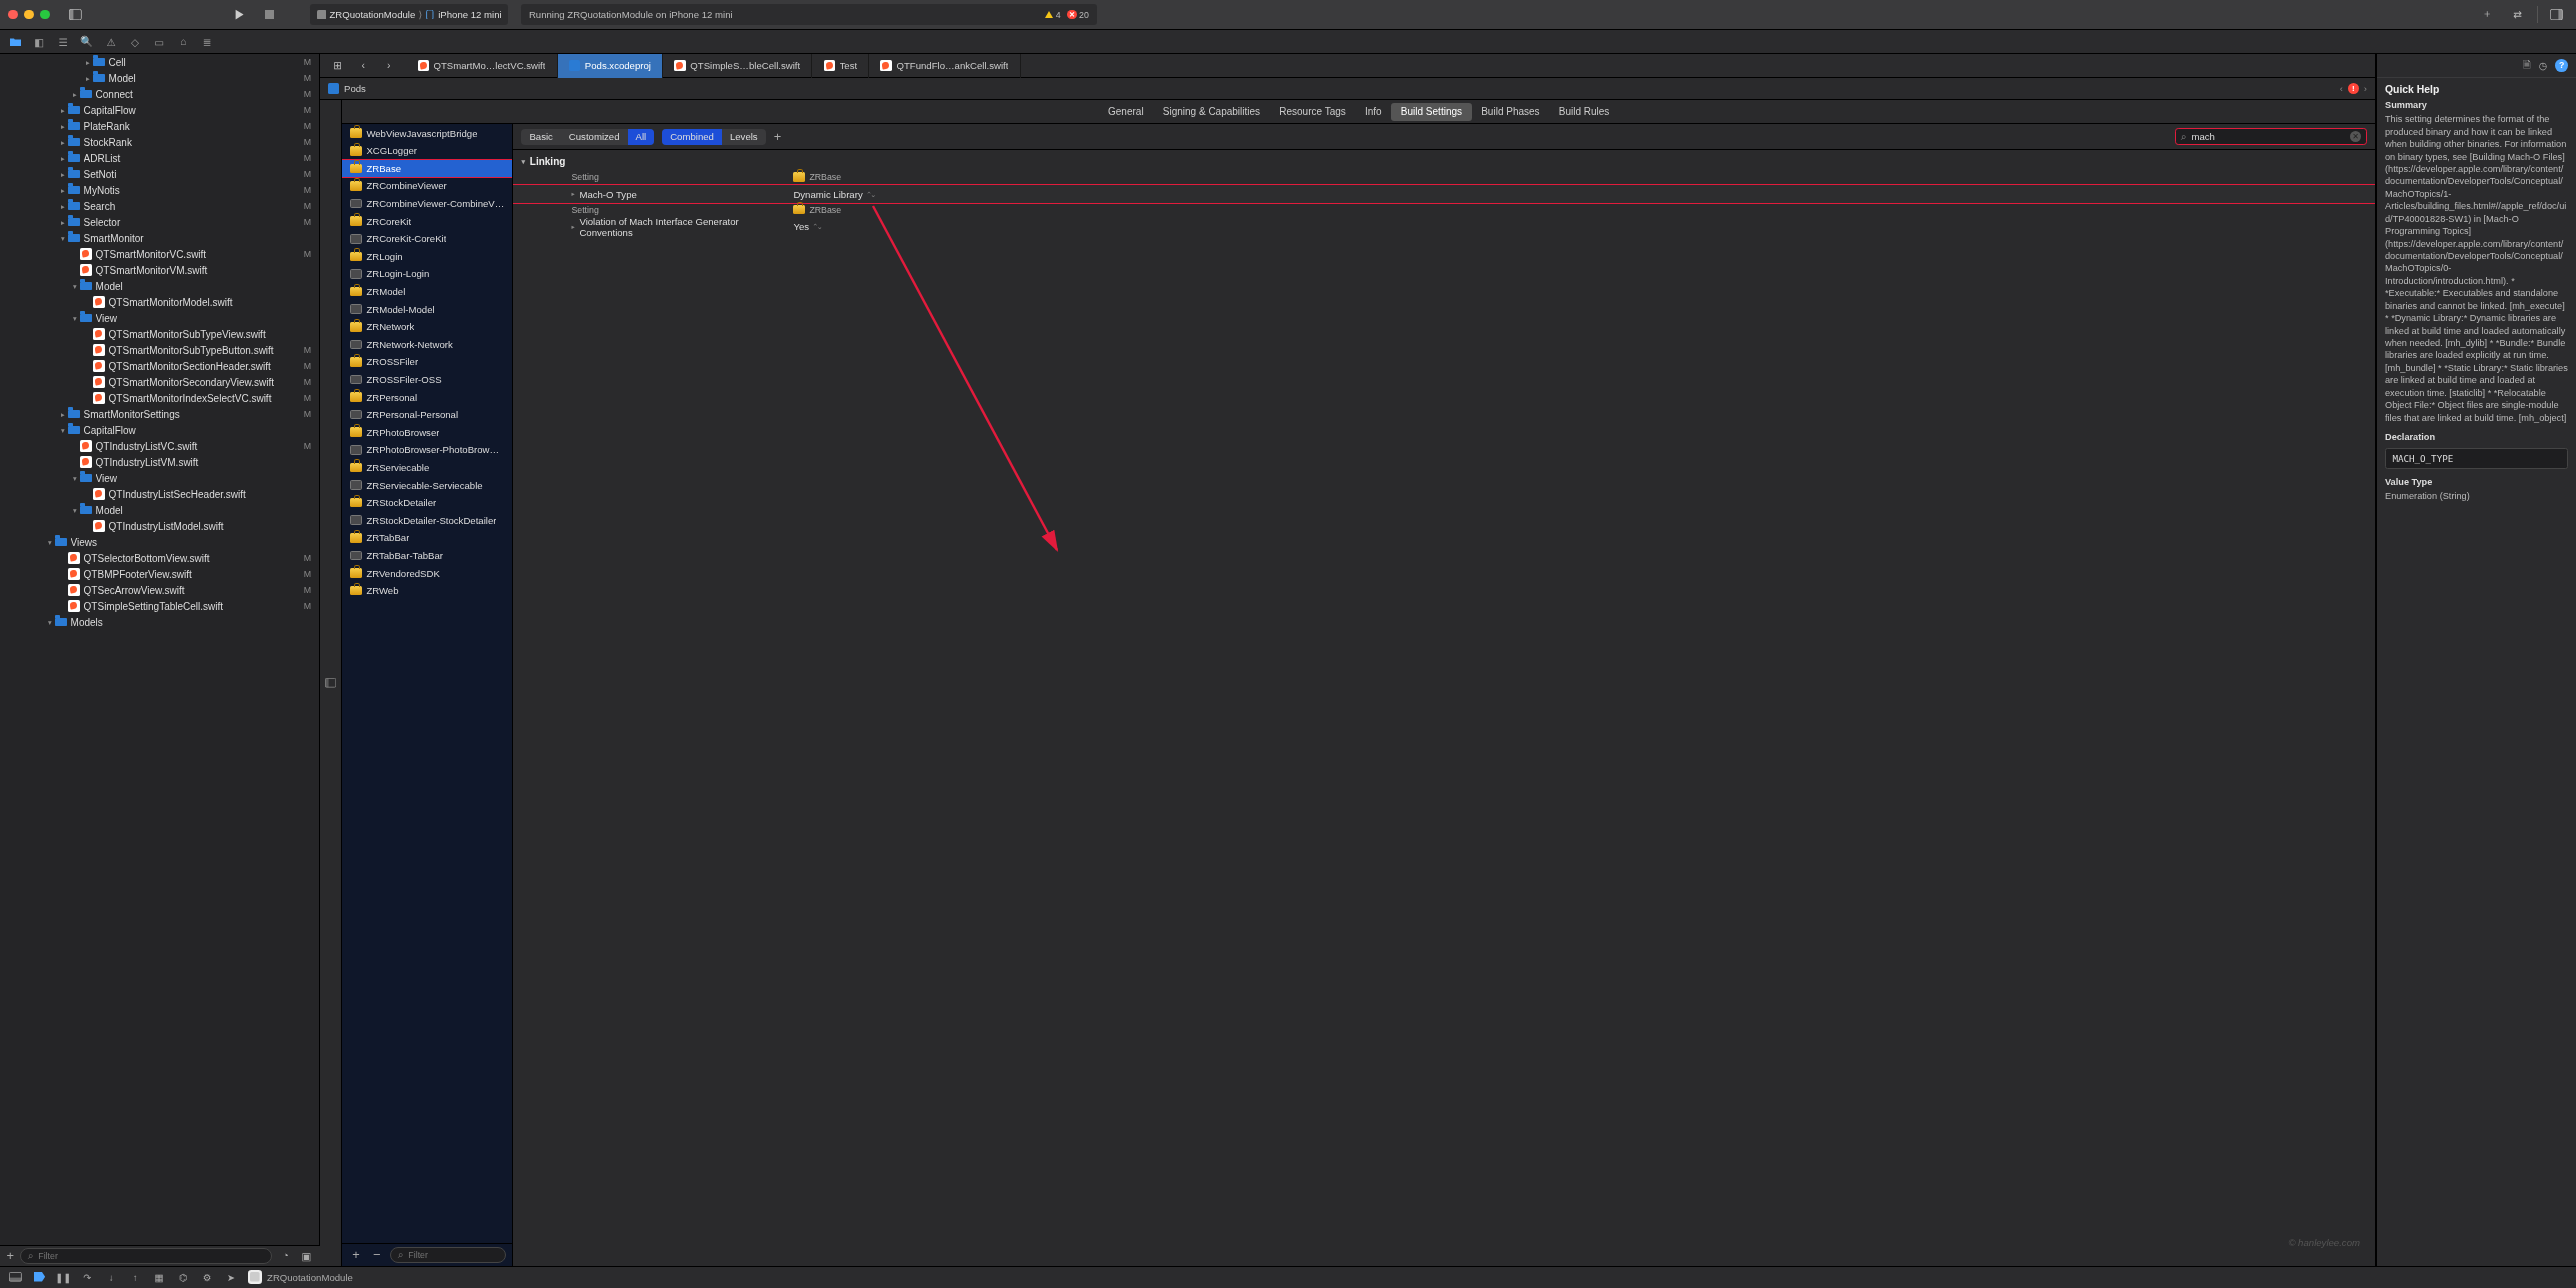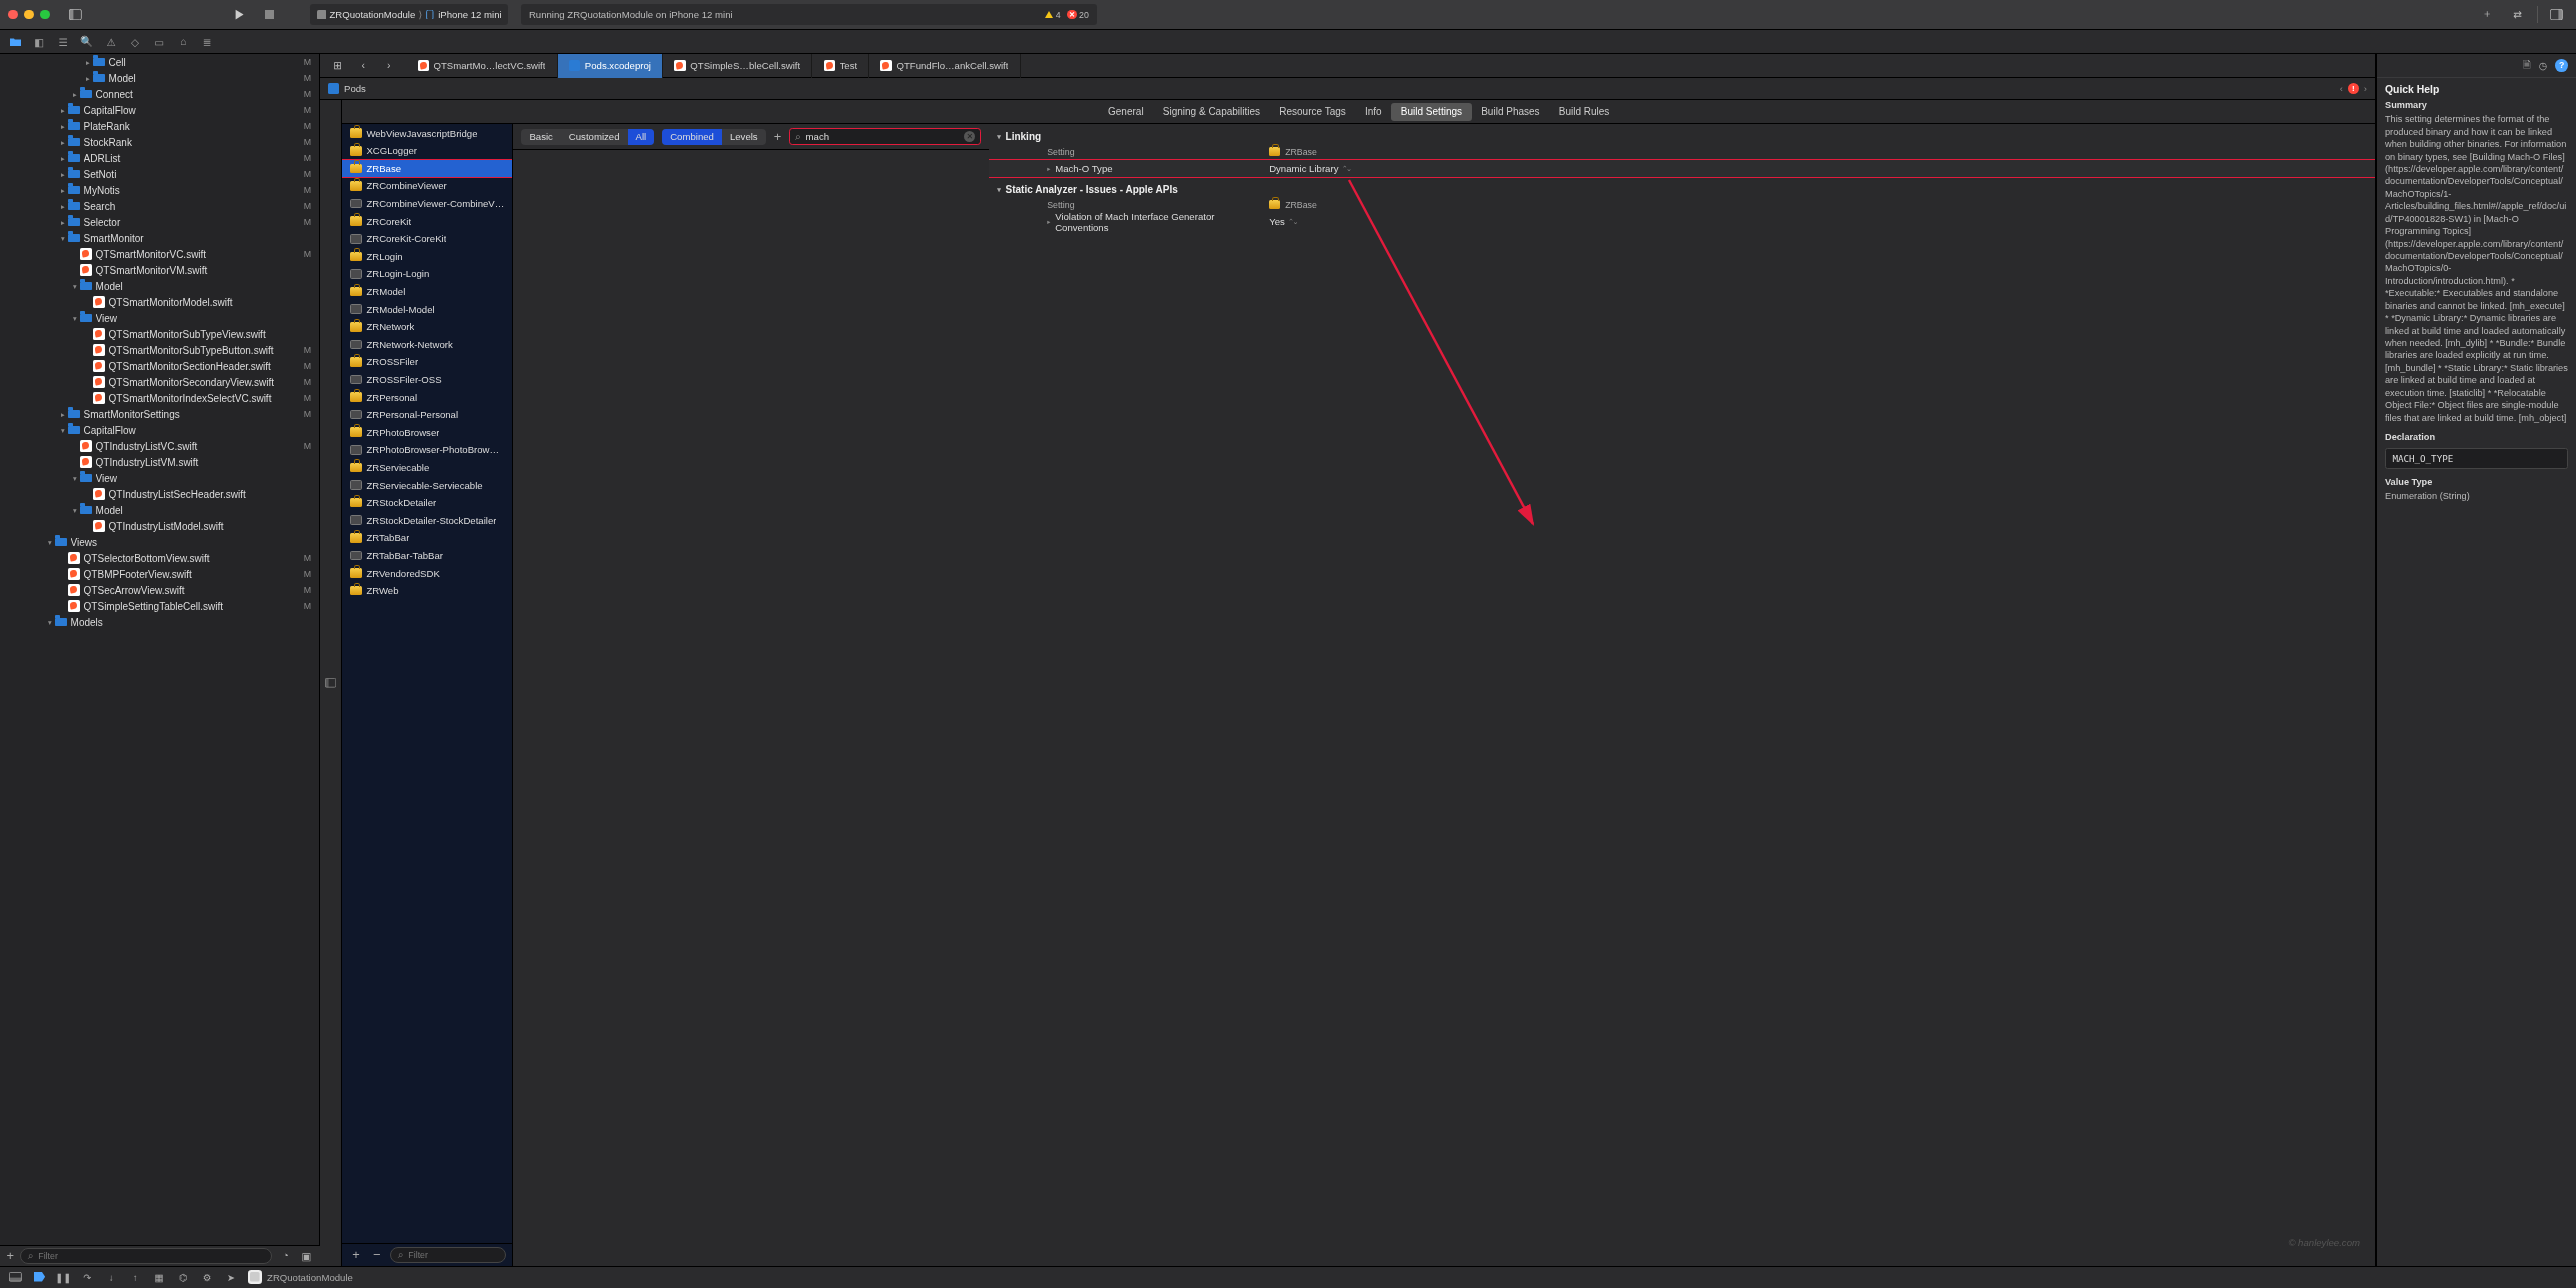--- a/index.html
+++ b/index.html
@@ -70,21 +70,21 @@
 .target-row.selected { background:#2462d1; color:#fff; outline:1.6px solid #e21b3c; outline-offset:-0.8px; }
 .bundle-ico { width:11.2px; height:9.6px; border-radius:1.6px; background:linear-gradient(#f7ce4b,#d99a10); position:relative; }
 .bundle-ico::before { content:""; position:absolute; top:-3.2px; left:3.2px; width:4.8px; height:3.2px; border:0.8px solid #a87200; border-bottom:none; border-radius:2.4px 2.4px 0 0; }
 .fw-ico { width:11.2px; height:9.6px; border-radius:1.6px; background:#4a4a4c; border:0.8px solid #777; }
 .targets-foot { height:22.4px; border-top:0.8px solid #000; display:flex; align-items:center; padding:0 6.4px; gap:6.4px; }
 .targets-foot .fbtn { color:#aaa; font-size:12.8px; width:14.4px; text-align:center; }
 .tfilter { flex:1; background:#1e1e20; border:0.8px solid #444; border-radius:8px; height:16px; display:flex; align-items:center; padding:0 6.4px; gap:4.8px; }
 .tfilter input { background:transparent; border:none; outline:none; color:#ccc; font-size:8.8px; width:100%; }
 
 
-.settings-col { flex:1; display:flex; flex-direction:row; min-width:0; }
+.settings-col { flex:1; display:flex; flex-direction:column; min-width:0; }
 .filter-bar { height:25.6px; display:flex; align-items:center; padding:0 8px; gap:8px; border-bottom:0.8px solid #000; }
 .seg { display:flex; background:#3a3a3c; border-radius:4px; overflow:hidden; }
 .seg .opt { padding:2.4px 8px; font-size:9.6px; color:#ddd; }
 .seg .opt.active { background:#1d4ed8; }
 .search-field { margin-left:auto; width:192px; height:17.6px; background:#1e1e20; border:1.6px solid #e21b3c; border-radius:3.2px; display:flex; align-items:center; padding:0 4.8px; gap:4.8px; }
 .search-field input { flex:1; background:transparent; border:none; outline:none; color:#ddd; font-size:9.6px; }
 .search-field .clear { width:11.2px; height:11.2px; border-radius:50%; background:#555; color:#222; font-size:8px; display:flex; align-items:center; justify-content:center; }
 
 .settings-body { flex:1; overflow-y:auto; }
 .section-head { display:flex; align-items:center; gap:4.8px; padding:6.4px 8px 3.2px; font-size:10px; font-weight:600; color:#eee; }
@@ -763,21 +763,20 @@
                 </div>
                 <div class="setting-row hl">
                   <div class="c1">
                     <span>Mach-O Type</span>
                   </div>
                   <div class="c2">
                     <span>Dynamic Library</span>
                     <span class="updown">⌃⌄</span>
                   </div>
                 </div>
-                <div class="section-head">Static Analyzer - Issues - Apple APIs</div>
                 <div class="col-head">
                   <div class="c1">Setting</div>
                   <div class="c2">
                     <div class="bundle-ico"></div>
                     <span>ZRBase</span>
                   </div>
                 </div>
                 <div class="setting-row">
                   <div class="c1">
                     <span>Violation of Mach Interface Generator Conventions</span>

